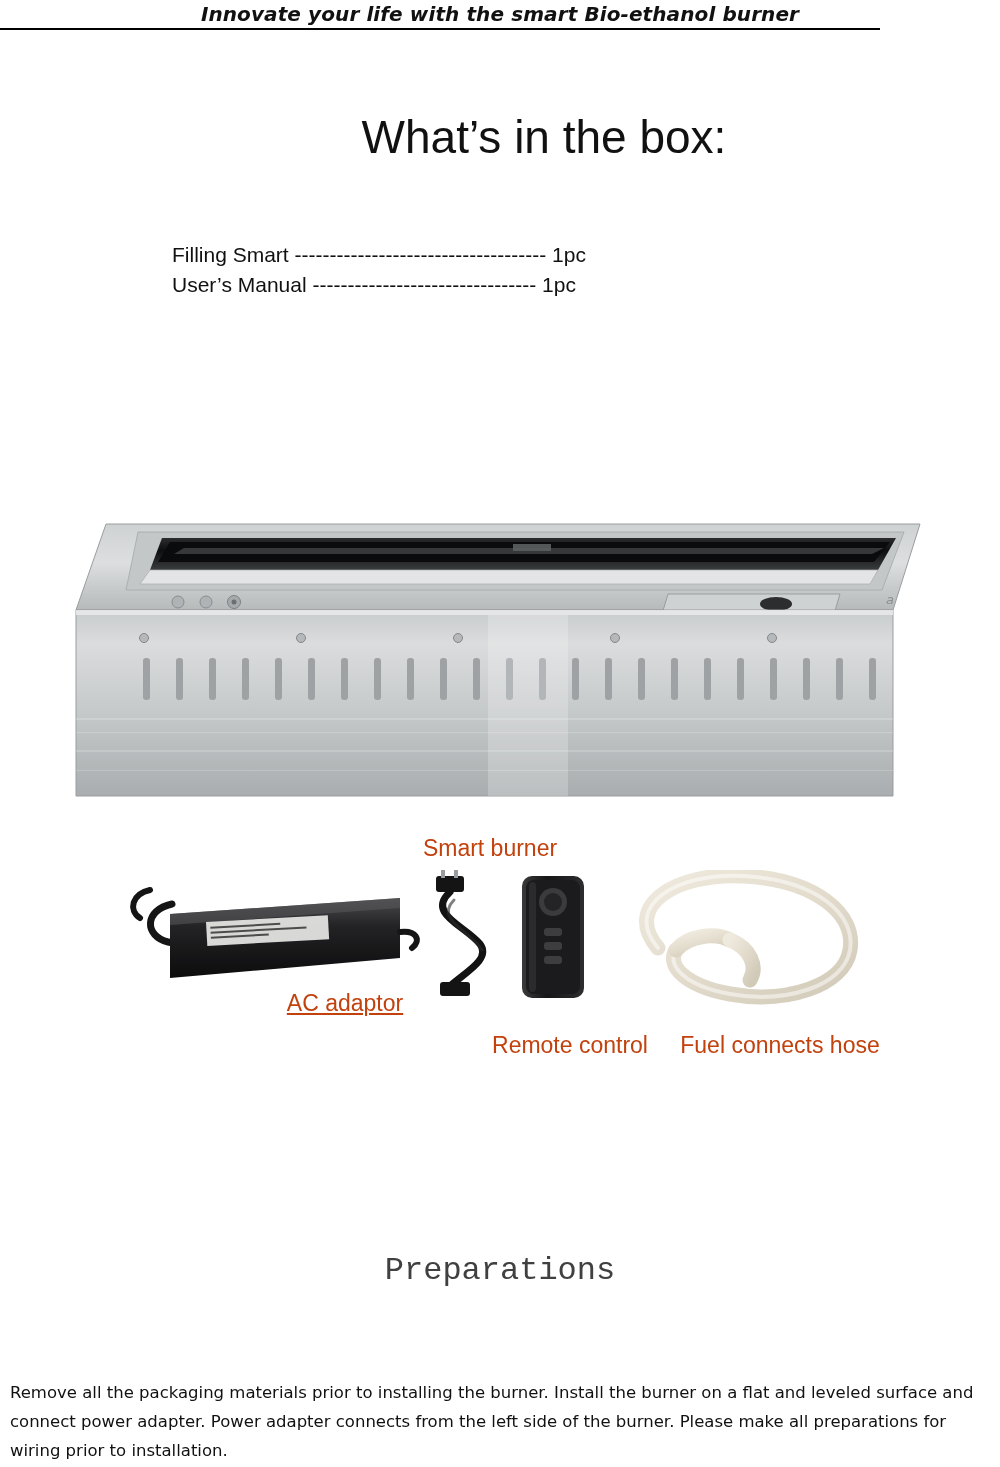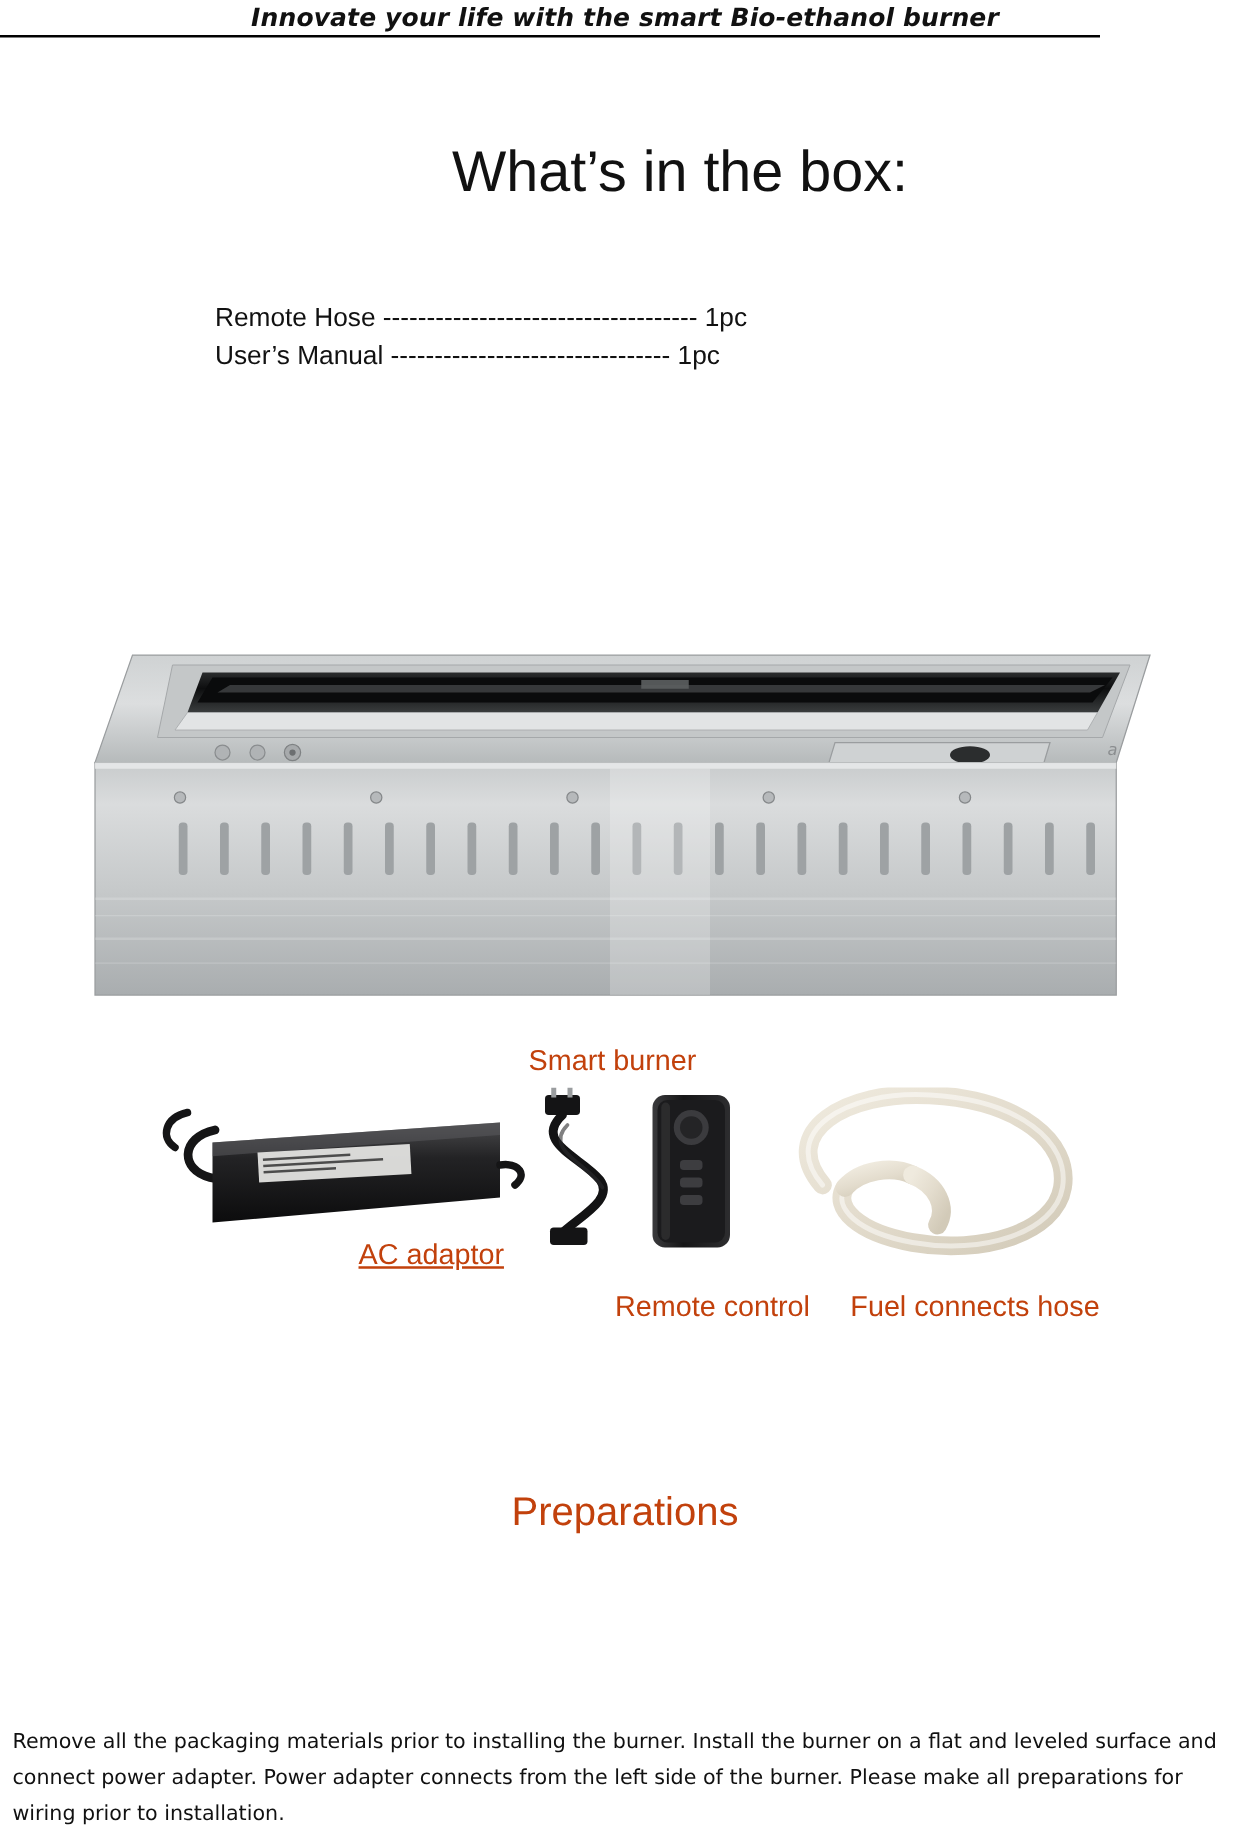--- a/index.html
+++ b/index.html
@@ -96,27 +96,27 @@
     position: absolute;
     top: 870px;
     left: 110px;
     width: 790px;
     height: 150px;
   }
 
   
   .prep-title {
     position: absolute;
-    top: 1191px;
+    top: 1252px;
     left: 0;
     width: 1000px;
     text-align: center;
     font-size: 32px;
-    font-family: Liberation Sans, sans-serif;
-    color: #c2410c;
+    font-family: Liberation Mono, monospace;
+    color: #404040;
   }
   .prep-body {
     position: absolute;
     top: 1378px;
     left: 10px;
     width: 970px;
     font-family: "DejaVu Sans", sans-serif;
     font-size: 16.5px;
     line-height: 29px;
     color: #111;
@@ -126,21 +126,21 @@
 </head>
 <body>
 
 <div class="header">
   <div class="header-text">Innovate your life with the smart Bio-ethanol burner</div>
 </div>
 
 <div class="title">What’s in the box:</div>
 
 <div class="box-list">
-  <div class="row">Remote Hose ------------------------------------ 1pc</div>
+  <div class="row">Filling Smart ------------------------------------ 1pc</div>
   <div class="row">User’s Manual -------------------------------- 1pc</div>
 </div>
 
 <div class="burner-wrap">
   <svg class="burner-svg" width="890" height="305" viewBox="0 0 890 305">
     <defs>
       <linearGradient id="topPlate" x1="0" y1="0" x2="0" y2="1">
         <stop offset="0%" stop-color="#cfd2d3"></stop>
         <stop offset="45%" stop-color="#dcdedf"></stop>
         <stop offset="100%" stop-color="#b6babb"></stop>

